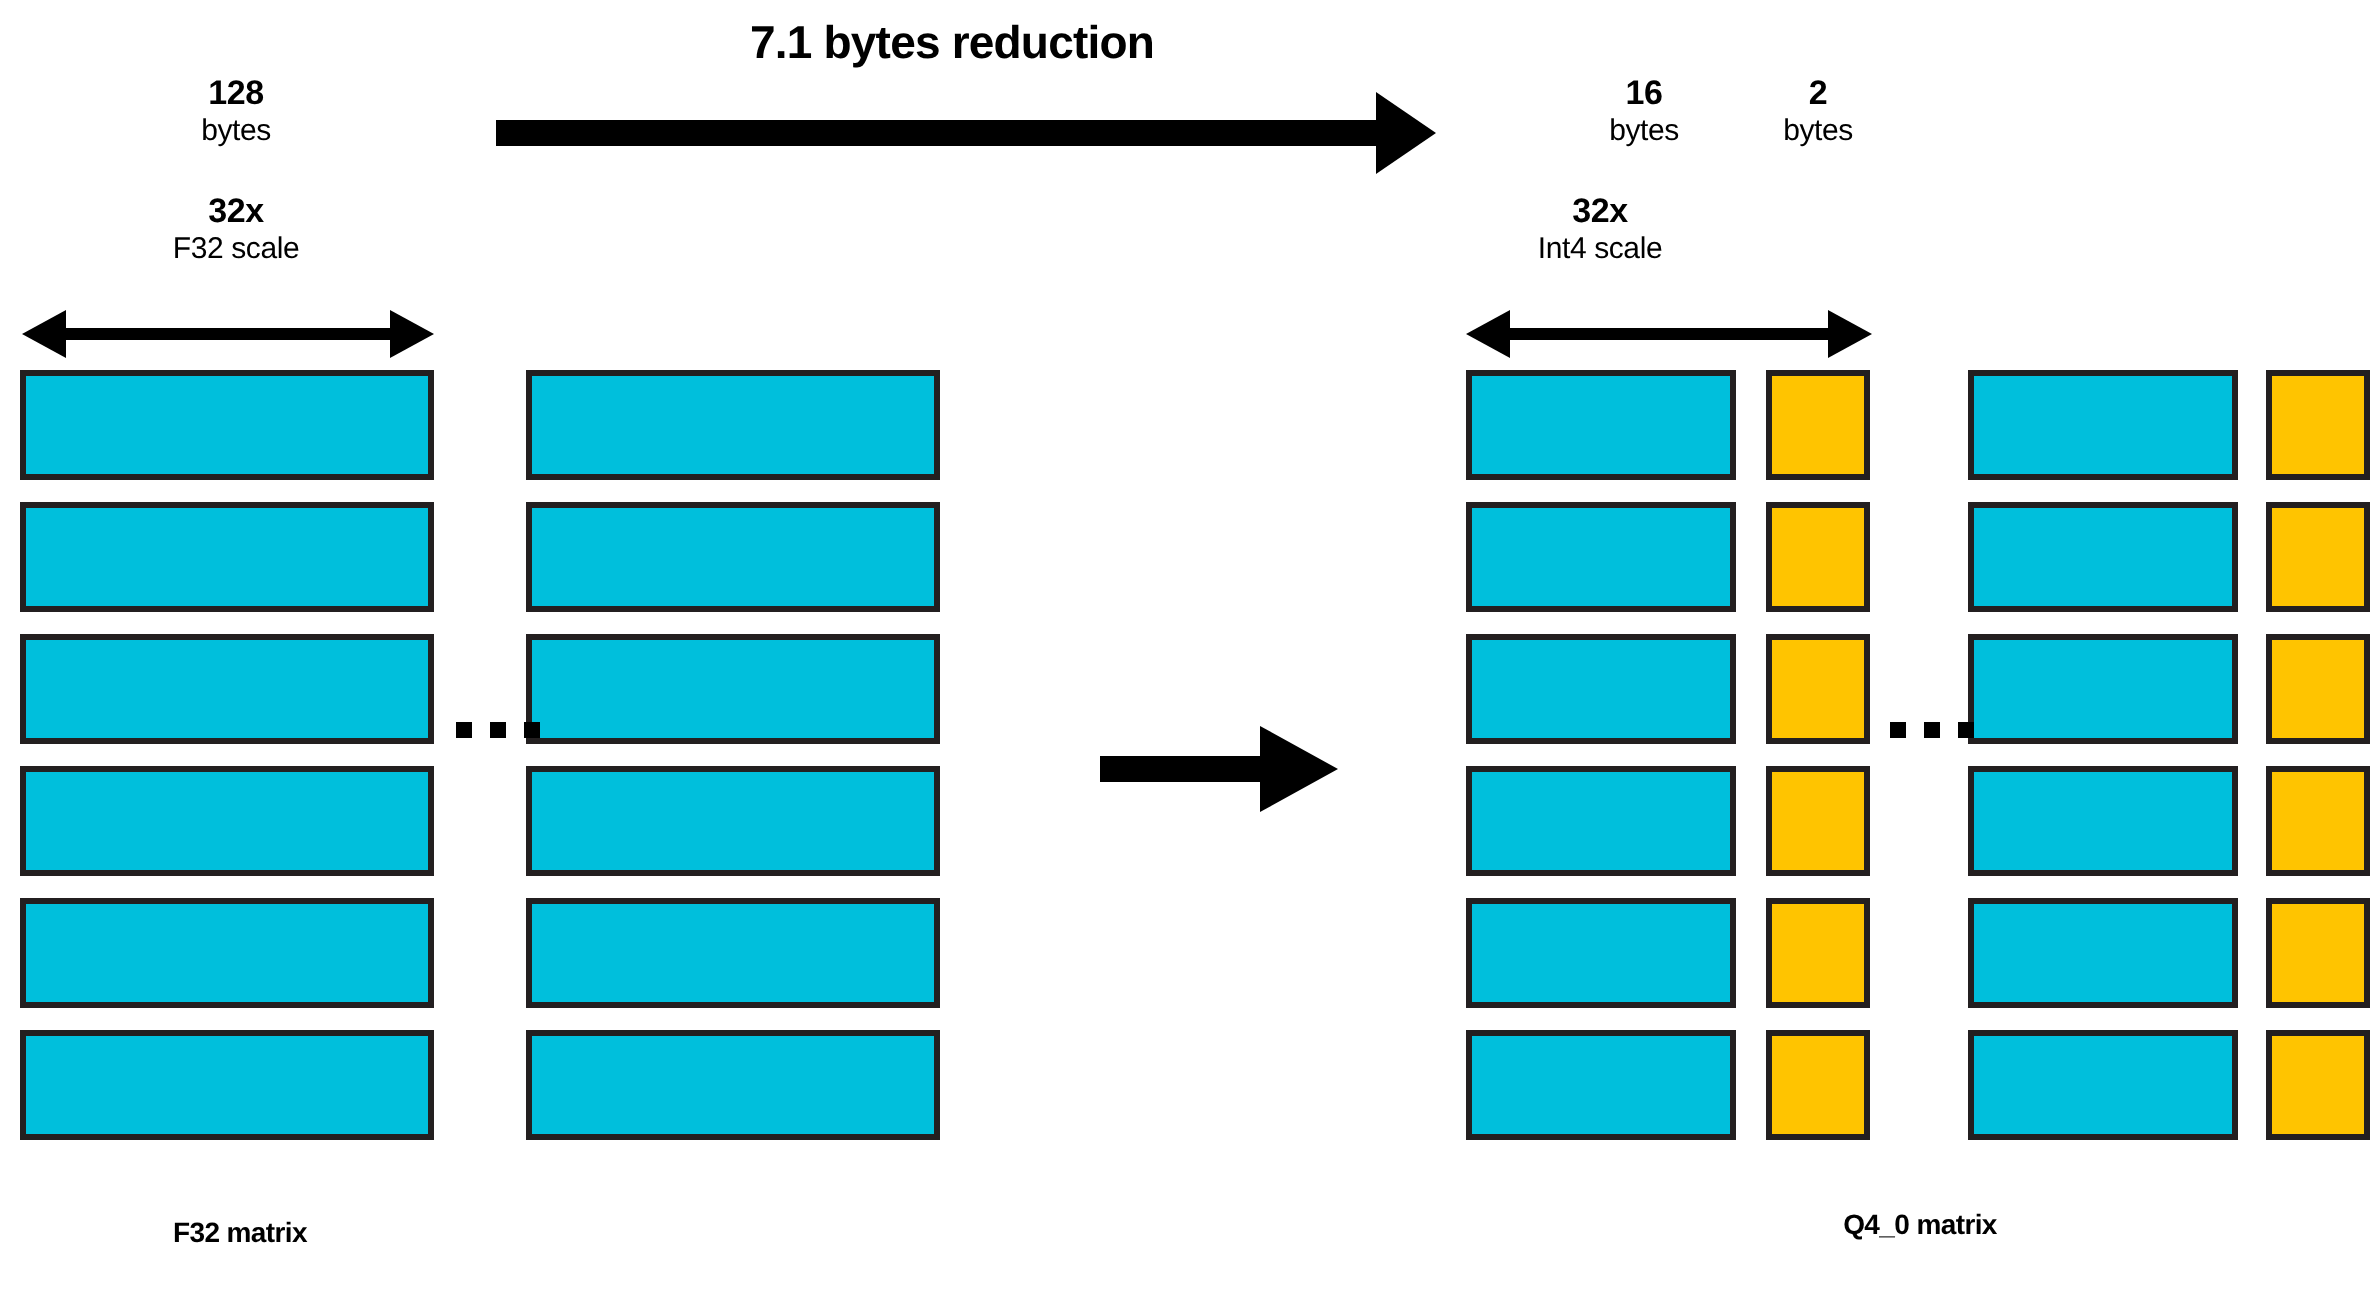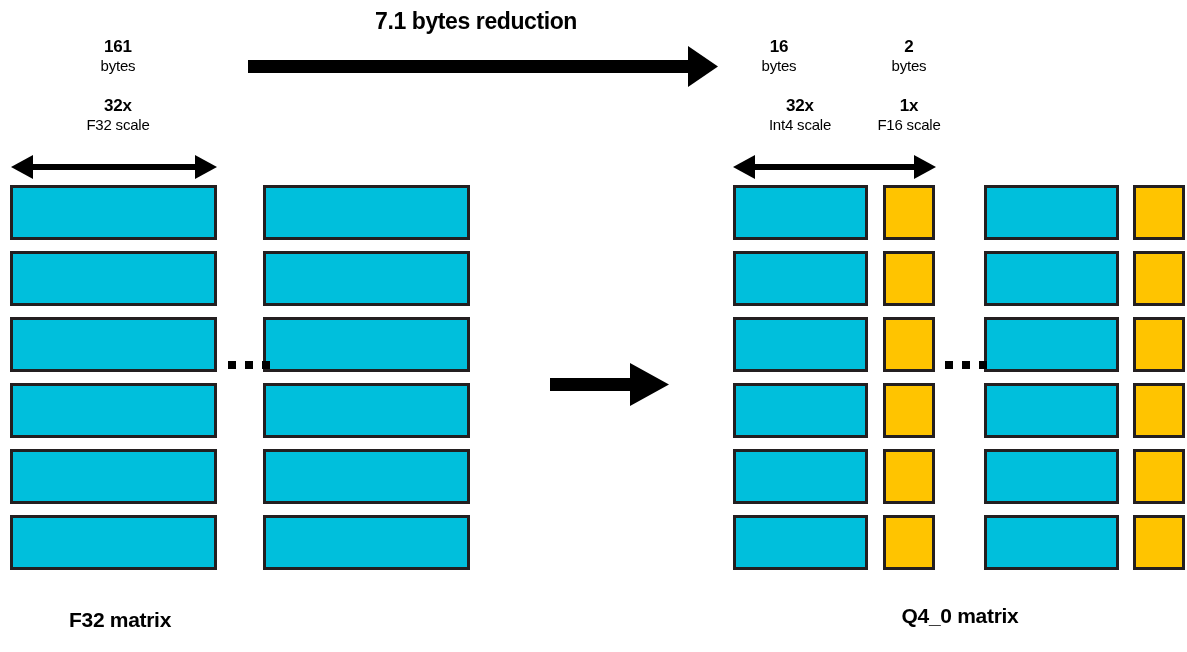--- a/index.html
+++ b/index.html
@@ -39,21 +39,21 @@
   .title-top {
     position: absolute;
     font-size: 23px;
     font-weight: bold;
     color: #000000;
     letter-spacing: -0.4px;
     white-space: nowrap;
   }
   .matrix-caption {
     position: absolute;
-    font-size: 21px;
+    font-size: 14px;
     font-weight: bold;
     color: #000000;
     letter-spacing: -0.3px;
     white-space: nowrap;
     text-align: center;
   }
 
   
   .blk {
     position: absolute;
@@ -87,48 +87,44 @@
   }
 </style>
 </head>
 <body>
 
 <div id="canvas">
 
   <div class="title-top" style="left:375px; top:8px;">7.1 bytes reduction</div>
 
   <div class="lbl" style="left:58px; top:36px; width:120px;">
-    <span class="big">161</span>
+    <span class="big">128</span>
     <span class="sml">bytes</span>
   </div>
 
   <div class="lbl" style="left:48px; top:95px; width:140px;">
     <span class="big">32x</span>
     <span class="sml">F32 scale</span>
   </div>
 
-  <div class="lbl" style="left:719px; top:36px; width:120px;">
+  <div class="lbl" style="left:762px; top:36px; width:120px;">
     <span class="big">16</span>
     <span class="sml">bytes</span>
   </div>
 
   <div class="lbl" style="left:854px; top:36px; width:110px;">
     <span class="big">2</span>
     <span class="sml">bytes</span>
   </div>
 
   <div class="lbl" style="left:730px; top:95px; width:140px;">
     <span class="big">32x</span>
     <span class="sml">Int4 scale</span>
   </div>
 
-  <div class="lbl" style="left:847px; top:95px; width:124px;">
-    <span class="big">1x</span>
-    <span class="sml">F16 scale</span>
-  </div>
 
   <svg class="arrow-svg" viewBox="0 0 1187 652">
 
     <g>
       <rect x="248" y="60" width="448" height="13" fill="#000000"></rect>
       <polygon points="688,46 718,66.5 688,87" fill="#000000"></polygon>
     </g>
 
     <g>
       <rect x="550" y="378" width="87" height="13" fill="#000000"></rect>

